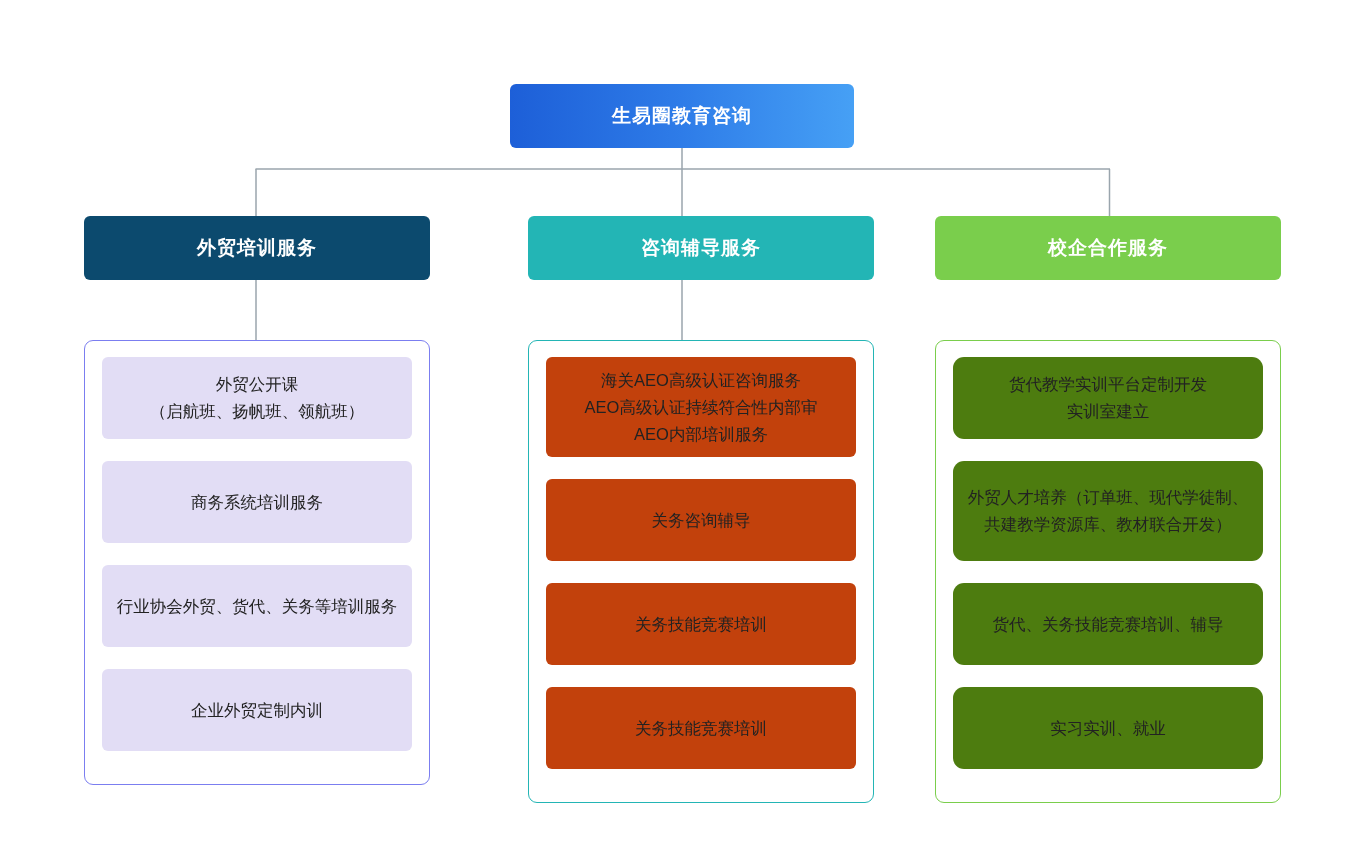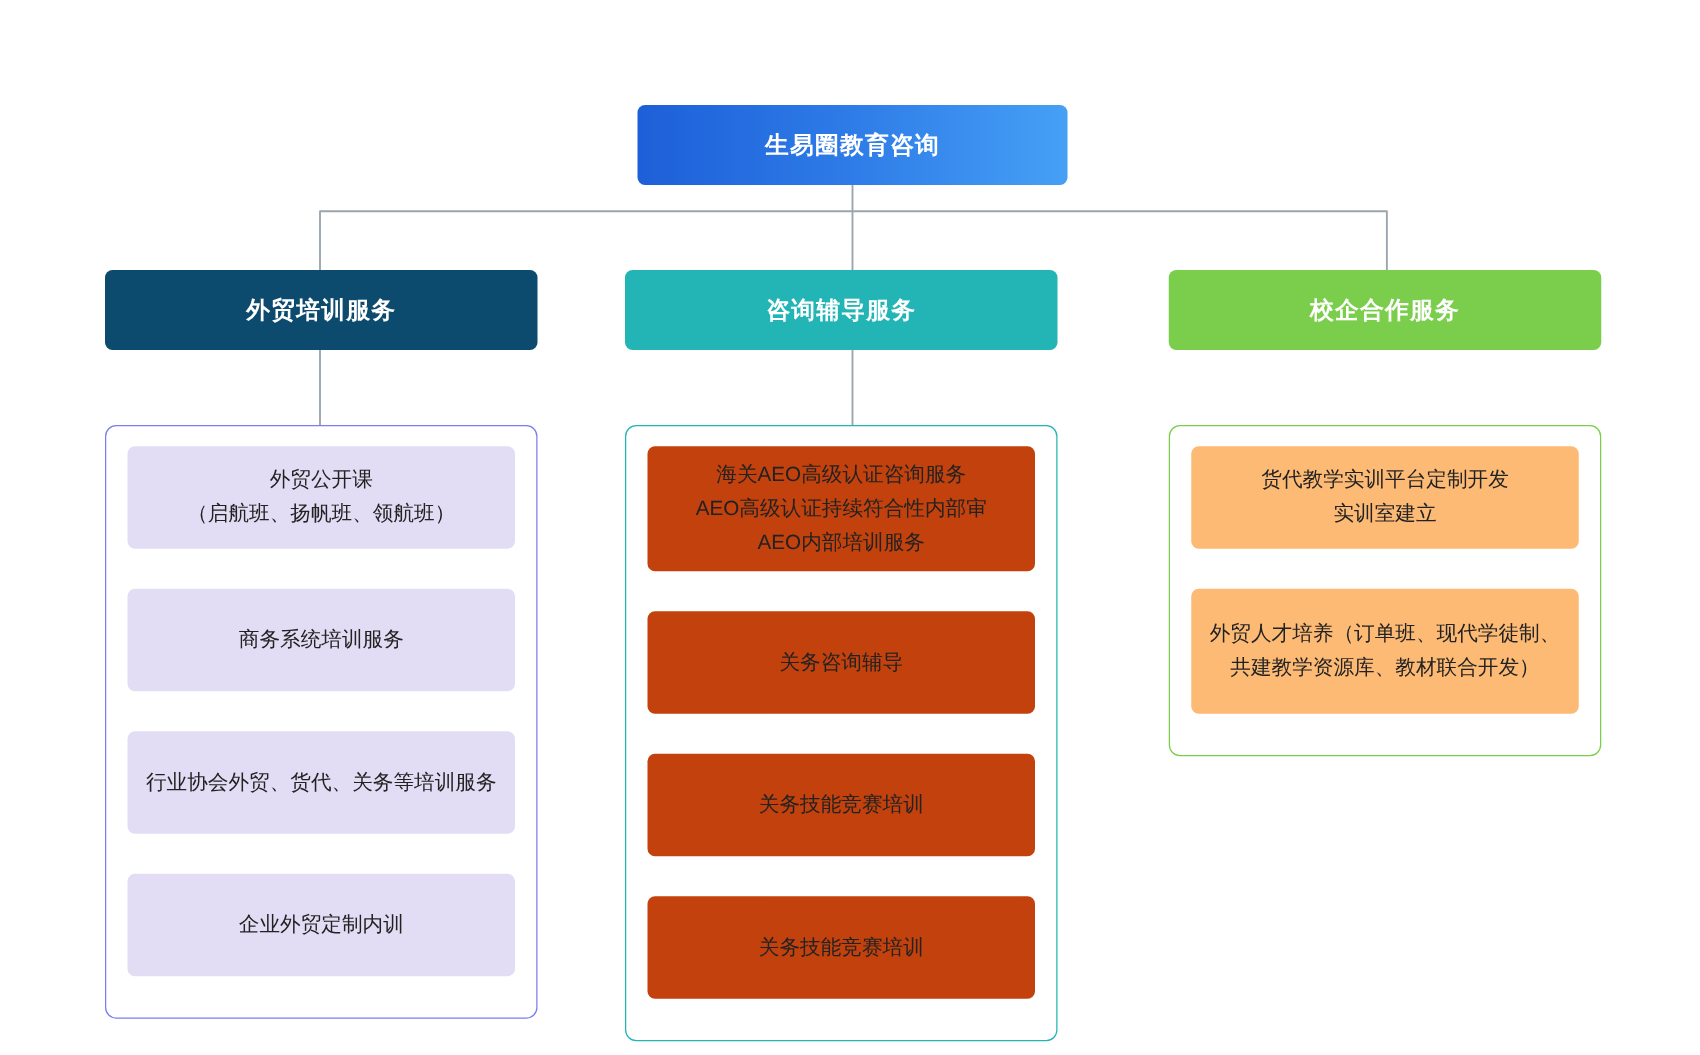--- a/index.html
+++ b/index.html
@@ -50,21 +50,21 @@
     margin-top: 28px;
   }
 
   
   .column {
     position: absolute;
     top: 216px;
     width: 346px;
   }
   .column.col-0 { left: 84px; }
-  .column.col-1 { left: 500px; }
+  .column.col-1 { left: 528px; }
   .column.col-2 { left: 935px; }
 
   .col-header {
     height: 64px;
     border-radius: 6px;
     color: #ffffff;
     font-size: 19px;
     font-weight: bold;
     letter-spacing: 1px;
     display: flex;
@@ -89,42 +89,42 @@
     border-radius: 6px;
     box-sizing: border-box;
     display: flex;
     align-items: center;
     justify-content: center;
     text-align: center;
     font-size: 16.5px;
     color: #222222;
     line-height: 27px;
     padding: 6px 10px;
-    margin-bottom: 32px;
+    margin-bottom: 22px;
   }
   .leaf:last-child { margin-bottom: 16px; }
 
   .leaf.h1 { min-height: 82px; }
   .leaf.h2 { min-height: 82px; }
   .leaf.h3 { min-height: 100px; }
 
   
   .col-0 .col-header { background: #0c4a6e; }
   .col-0 .col-body   { border-color: #7b7ef0; }
   .col-0 .leaf       { background: #e2ddf5; }
 
   
   .col-1 .col-header { background: #23b5b5; }
   .col-1 .col-body   { border-color: #23b5b5; }
   .col-1 .leaf       { background: #c2410c; }
 
   
   .col-2 .col-header { background: #7ace4c; }
   .col-2 .col-body   { border-color: #7ace4c; }
-  .col-2 .leaf       { background: #fdba74; }
+  .col-2 .leaf       { background: #4d7c0f; border-radius: 11px; }
 
   .leaf-text { white-space: pre-line; }
 </style>
 </head>
 <body>
 
 <div id="org-chart">
 
   <svg class="connector-layer" viewBox="0 0 1360 844" width="1360" height="844">
 
@@ -194,16 +194,22 @@
       <span>校企合作服务</span>
     </div>
     <div class="col-body">
       <div class="leaf h2">
         <span class="leaf-text">货代教学实训平台定制开发
 实训室建立</span>
       </div>
       <div class="leaf h3">
         <span class="leaf-text">外贸人才培养（订单班、现代学徒制、共建教学资源库、教材联合开发）</span>
       </div>
+      <div class="leaf h2">
+        <span class="leaf-text">货代、关务技能竞赛培训、辅导</span>
+      </div>
+      <div class="leaf h1">
+        <span class="leaf-text">实习实训、就业</span>
+      </div>
     </div>
   </div>
 
 </div>
 
 </body></html>

